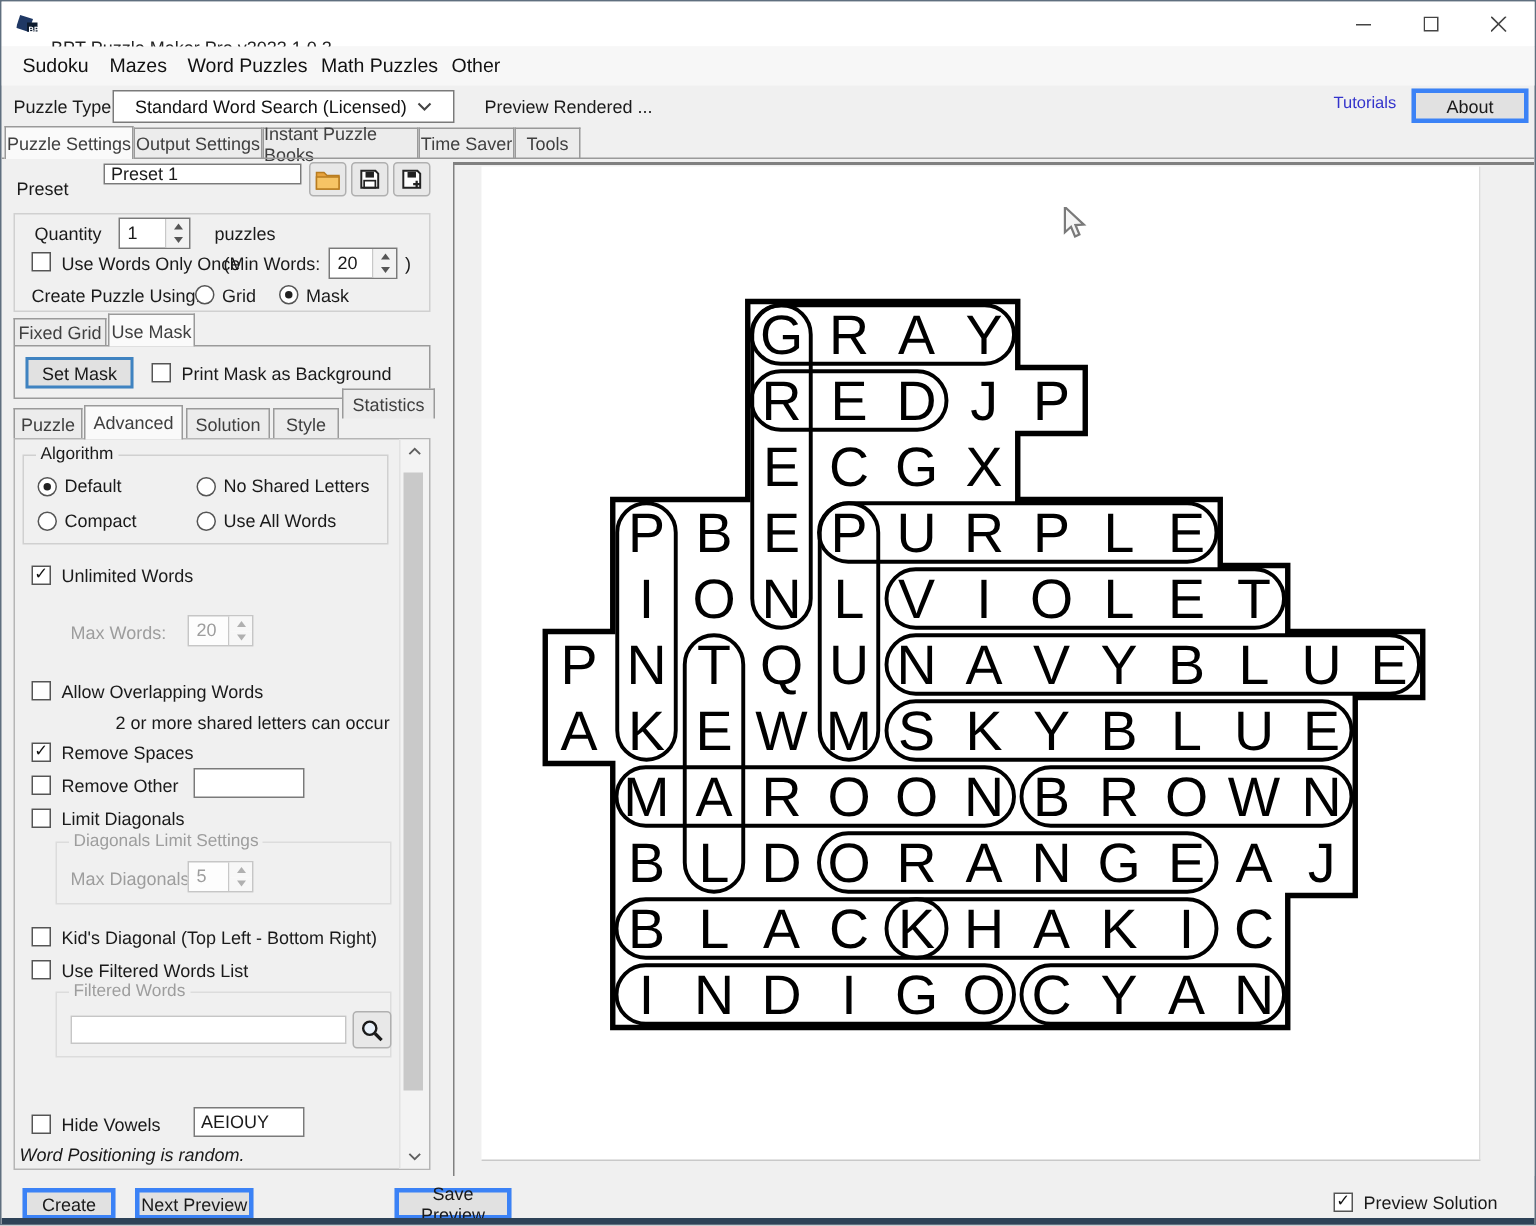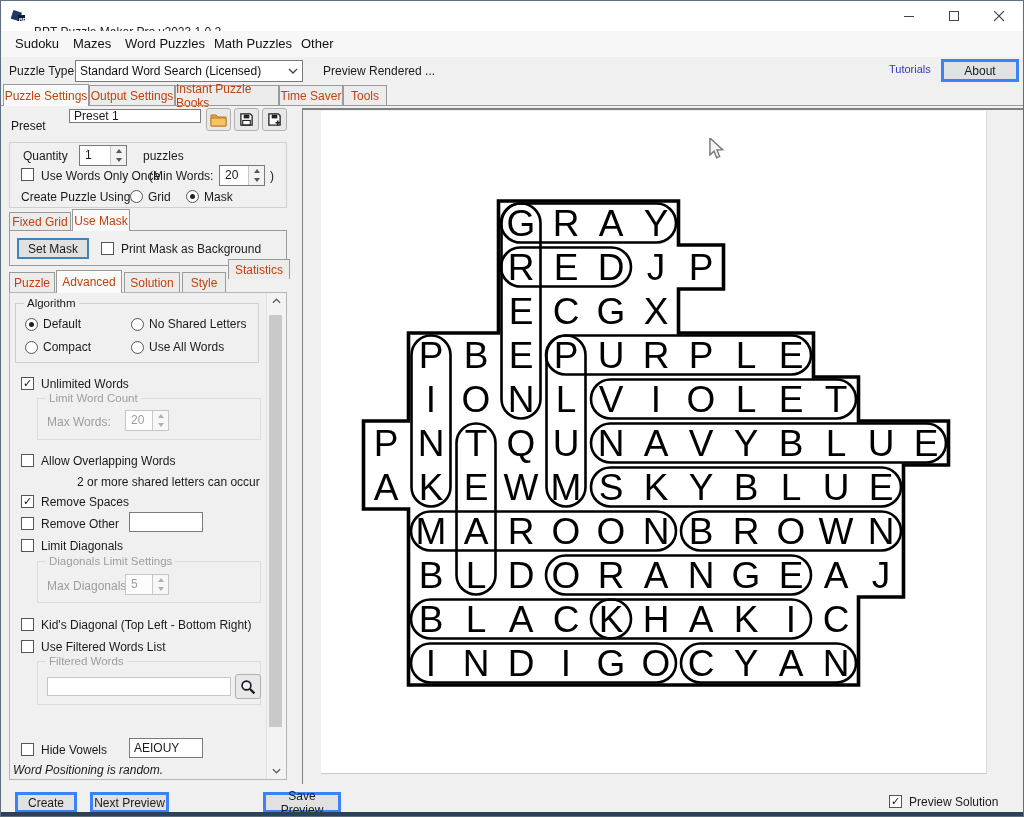--- a/index.html
+++ b/index.html
@@ -17,24 +17,24 @@
        align-items:center;justify-content:center;box-sizing:border-box;}
   
   #titlebar{left:0;top:0;width:1024px;height:30px;background:#ffffff;}
   #title-text{left:33px;top:8px;font-size:12px;color:#222;margin-top:16px;}
   .wbtn{width:45px;height:30px;top:0;display:flex;align-items:center;justify-content:center;}
   
   #menubar{left:0;top:30px;width:1024px;height:26px;background:#f7f7f7;}
   .menu-item{top:35px;font-size:13px;color:#111;}
   
   .select{background:#fff;border:1px solid #7a7a7a;box-sizing:border-box;display:flex;
-          align-items:center;font-size:12px;color:#111;padding:0 4px;justify-content:space-between;}
+          align-items:center;font-size:12px;color:#111;padding:0 14px;justify-content:space-between;}
   #tutorials{color:#3333cc;font-size:11px;}
   
-  .tab{background:#ececec;border:1px solid #9a9a9a;border-bottom:none;font-size:12px;color:#c2410c;
+  .tab{background:#ececec;border:1px solid #9a9a9a;border-bottom:none;font-size:12px;color:#404040;
        display:flex;align-items:center;justify-content:center;box-sizing:border-box;}
   .tab.active{background:#fafafa;z-index:3;}
   #main-tab-line{left:0;top:104px;width:1024px;height:1px;background:#9a9a9a;z-index:1;}
   .tab.main{top:84px;height:21px;}
   .tab.main.active{top:83px;height:22px;}
   
   .group{border:1px solid #d0d0d0;box-sizing:border-box;}
   .group-label{position:absolute;top:-7px;left:8px;background:#f0f0f0;padding:0 3px;font-size:11.5px;color:#1a1a1a;}
   .group.disabled{border-color:#dcdcdc;}
   .group.disabled .group-label, .dis{color:#9d9d9d !important;}
@@ -215,23 +215,20 @@
   <span class="abs radio" style="left:24px;top:340px"></span>
   <span class="abs lbl" style="left:42px;top:339px">Compact</span>
   <span class="abs radio" style="left:130px;top:340px"></span>
   <span class="abs lbl" style="left:148px;top:339px">Use All Words</span>
 
   <span class="abs cb checked" style="left:20px;top:376px">
       <span class="mark">✓</span>
     </span>
   <span class="abs lbl" style="left:40px;top:376px">Unlimited Words</span>
 
-  <div class="abs group disabled" style="left:36px;top:397px;width:224px;height:42px">
-    <span class="group-label">Limit Word Count</span>
-  </div>
   <span class="abs lbl dis" style="left:46px;top:414px">Max Words:</span>
   <div class="abs spin disabled" style="left:124px;top:409px;width:44px;height:21px">
     <span class="val">20</span>
     <span class="arrows">
         <div>
           <span class="tri-up"></span>
         </div>
         <div>
           <span class="tri-dn"></span>
         </div>

